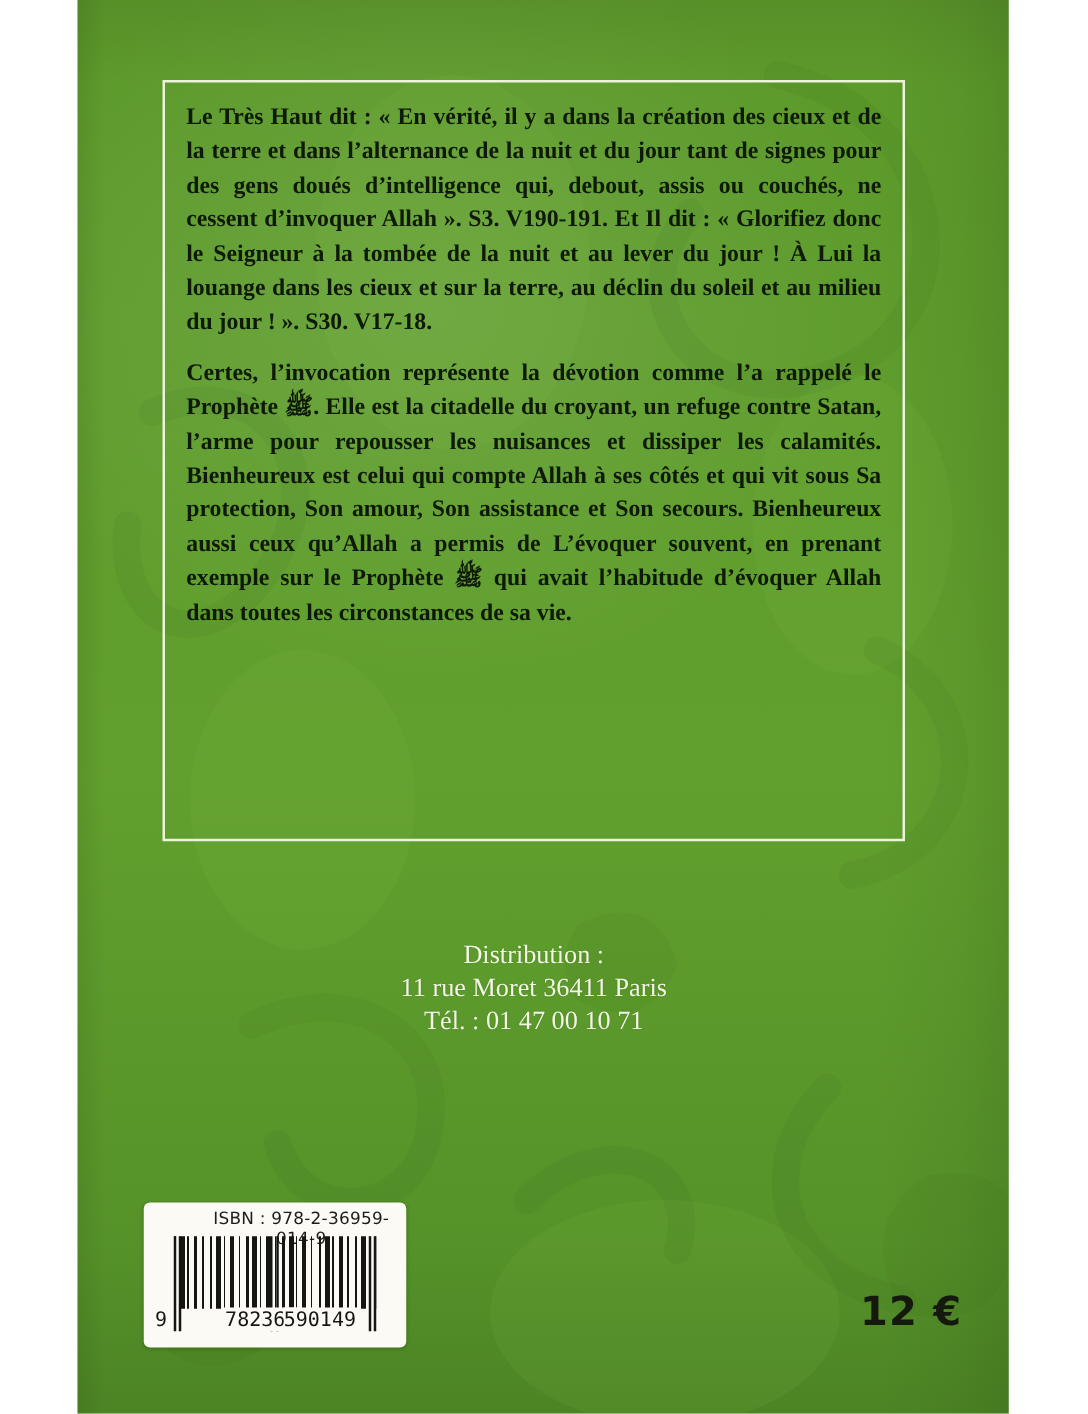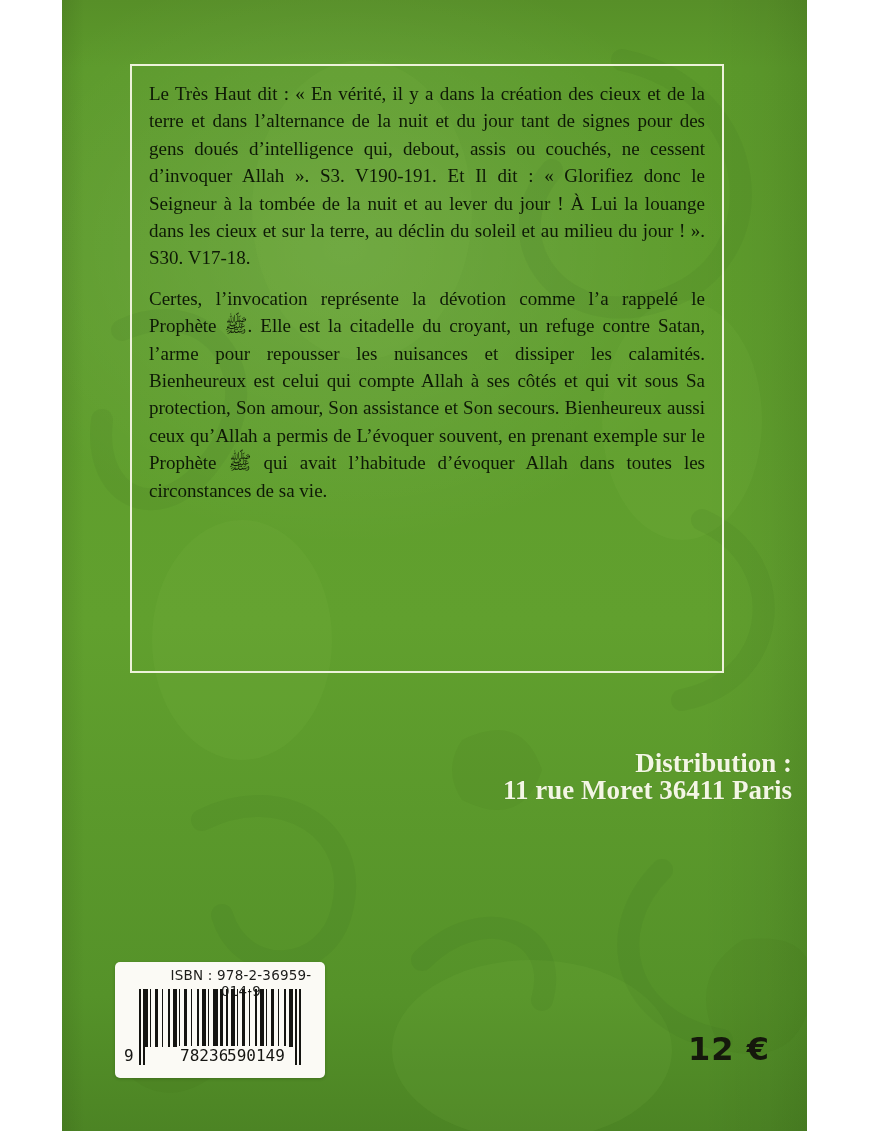--- a/index.html
+++ b/index.html
@@ -26,32 +26,32 @@
   .ornament { position: absolute; left: 0; top: 0; width: 745px; height: 1131px; }
   .quote-box {
     position: absolute;
     left: 68px; top: 64px; width: 594px; min-height: 609px;
     box-sizing: border-box;
     border: 2px solid #edf2da;
     padding: 14px 17px 12px 17px;
     color: #0e1906;
     font-size: 19px;
     line-height: 27.4px;
-    font-weight: normal;
+    font-weight: bold;
     text-align: justify;
   }
   .quote-box p { margin: 0 0 13px 0; }
   .quote-box p:last-child { margin-bottom: 0; }
   .distribution {
     position: absolute;
     left: 0; top: 750px; width: 730px;
-    text-align: right;
+    text-align: center;
     color: #f3f6e4;
-    font-size: 27px;
-    font-weight: bold;
+    font-size: 21px;
+    font-weight: normal;
     line-height: 26.5px;
     text-shadow: 0 0 1px rgba(40,70,15,0.35);
   }
   .barcode-panel {
     position: absolute;
     left: 53px; top: 962px; width: 210px; height: 116px;
     background: #fbfaf5;
     border-radius: 5px;
     box-shadow: 0 1px 3px rgba(20,40,8,0.25);
   }
@@ -126,20 +126,21 @@
     </svg>
 
     <div class="quote-box">
       <p>Le Très Haut dit : « En vérité, il y a dans la création des cieux et de la terre et dans l’alternance de la nuit et du jour tant de signes pour des gens doués d’intelligence qui, debout, assis ou couchés, ne cessent d’invoquer Allah ». S3. V190-191. Et Il dit : « Glorifiez donc le Seigneur à la tombée de la nuit et au lever du jour ! À Lui la louange dans les cieux et sur la terre, au déclin du soleil et au milieu du jour ! ». S30. V17-18.</p>
       <p>Certes, l’invocation représente la dévotion comme l’a rappelé le Prophète ﷺ. Elle est la citadelle du croyant, un refuge contre Satan, l’arme pour repousser les nuisances et dissiper les calamités. Bienheureux est celui qui compte Allah à ses côtés et qui vit sous Sa protection, Son amour, Son assistance et Son secours. Bienheureux aussi ceux qu’Allah a permis de L’évoquer souvent, en prenant exemple sur le Prophète ﷺ qui avait l’habitude d’évoquer Allah dans toutes les circonstances de sa vie.</p>
     </div>
 
     <div class="distribution">
       <div>Distribution :</div>
       <div>11 rue Moret 36411 Paris</div>
+      <div>Tél. : 01 47 00 10 71</div>
     </div>
 
     <div class="barcode-panel">
       <div class="isbn-label">ISBN : 978-2-36959-014-9</div>
       <div class="bars-wrap">
         <div class="bars"></div>
         <div class="guard g-l1"></div>
         <div class="guard g-l2"></div>
         <div class="guard g-m1"></div>
         <div class="guard g-m2"></div>

